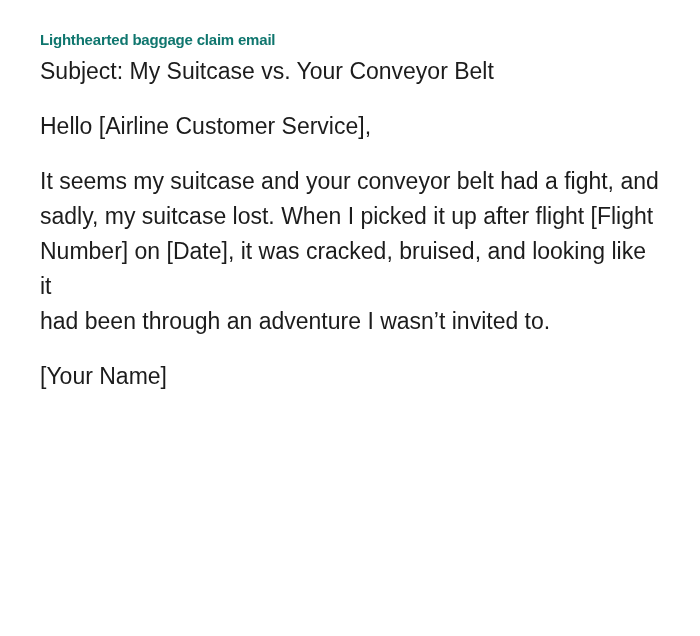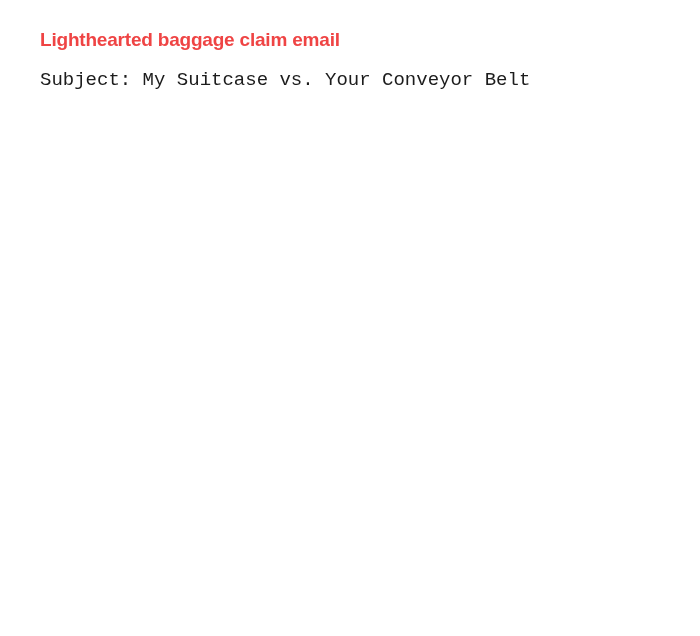--- a/index.html
+++ b/index.html
@@ -10,42 +10,47 @@
   .page {
     width: 700px;
     height: 636px;
     box-sizing: border-box;
     padding: 0 40px;
     background: #ffffff;
     font-family: "Liberation Sans", sans-serif;
     overflow: hidden;
   }
   .doc-title {
-    margin: 28px 0 11px 0;
-    font-size: 19px;
+    margin: 28px 0 2px 0;
+    font-size: 15px;
     line-height: 24px;
     font-weight: 700;
-    color: #ef4444;
+    color: #0f766e;
     letter-spacing: -0.2px;
   }
   .doc-line, .doc-para {
     margin: 0 0 20px 0;
-    font-size: 19px;
+    font-size: 23px;
     line-height: 35px;
     font-weight: 400;
     color: #1c1c1c;
     white-space: pre-line;
-    font-family: Liberation Mono, monospace;
   }
 </style>
 </head>
 <body>
 
 <div class="page">
   <h1 class="doc-title">Lighthearted baggage claim email</h1>
 
   <p class="doc-line">Subject: My Suitcase vs. Your Conveyor Belt</p>
 
+  <p class="doc-line">Hello [Airline Customer Service],</p>
+
+  <p class="doc-para">It seems my suitcase and your conveyor belt had a fight, and
+sadly, my suitcase lost. When I picked it up after flight [Flight
+Number] on [Date], it was cracked, bruised, and looking like it
+had been through an adventure I wasn’t invited to.</p>
 
 
 
-
+  <p class="doc-line">[Your Name]</p>
 </div>
 
 </body></html>

